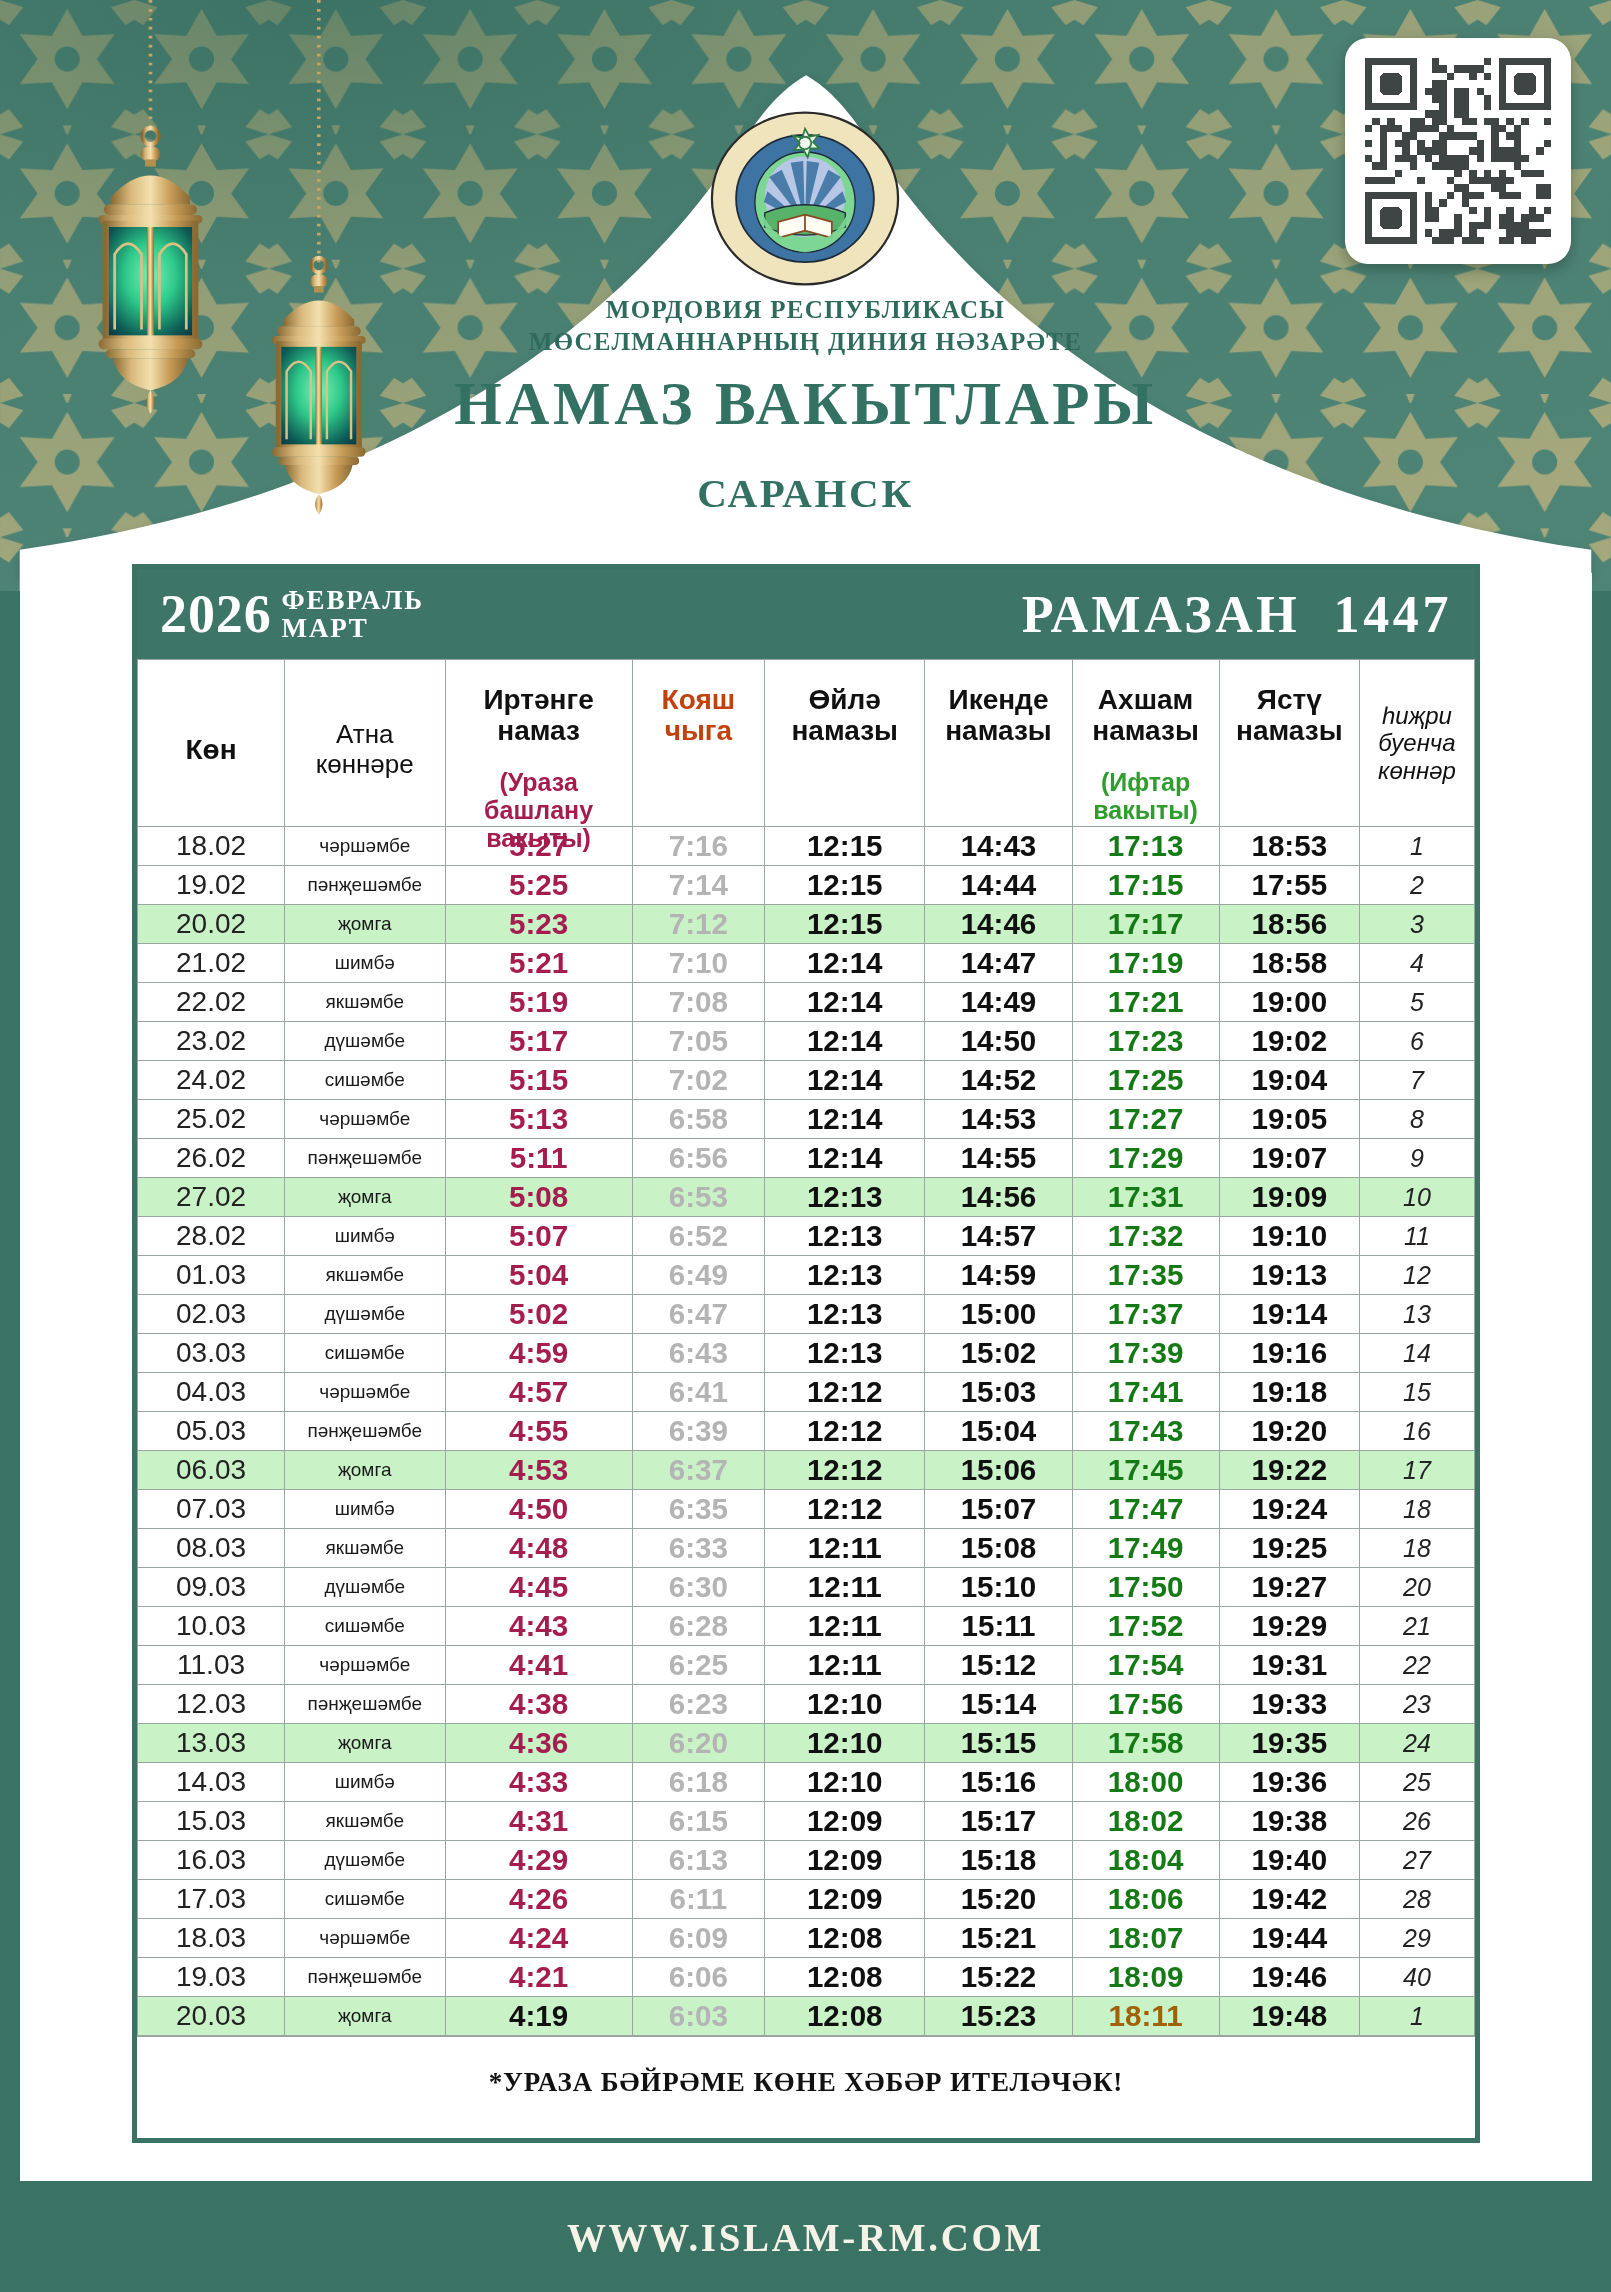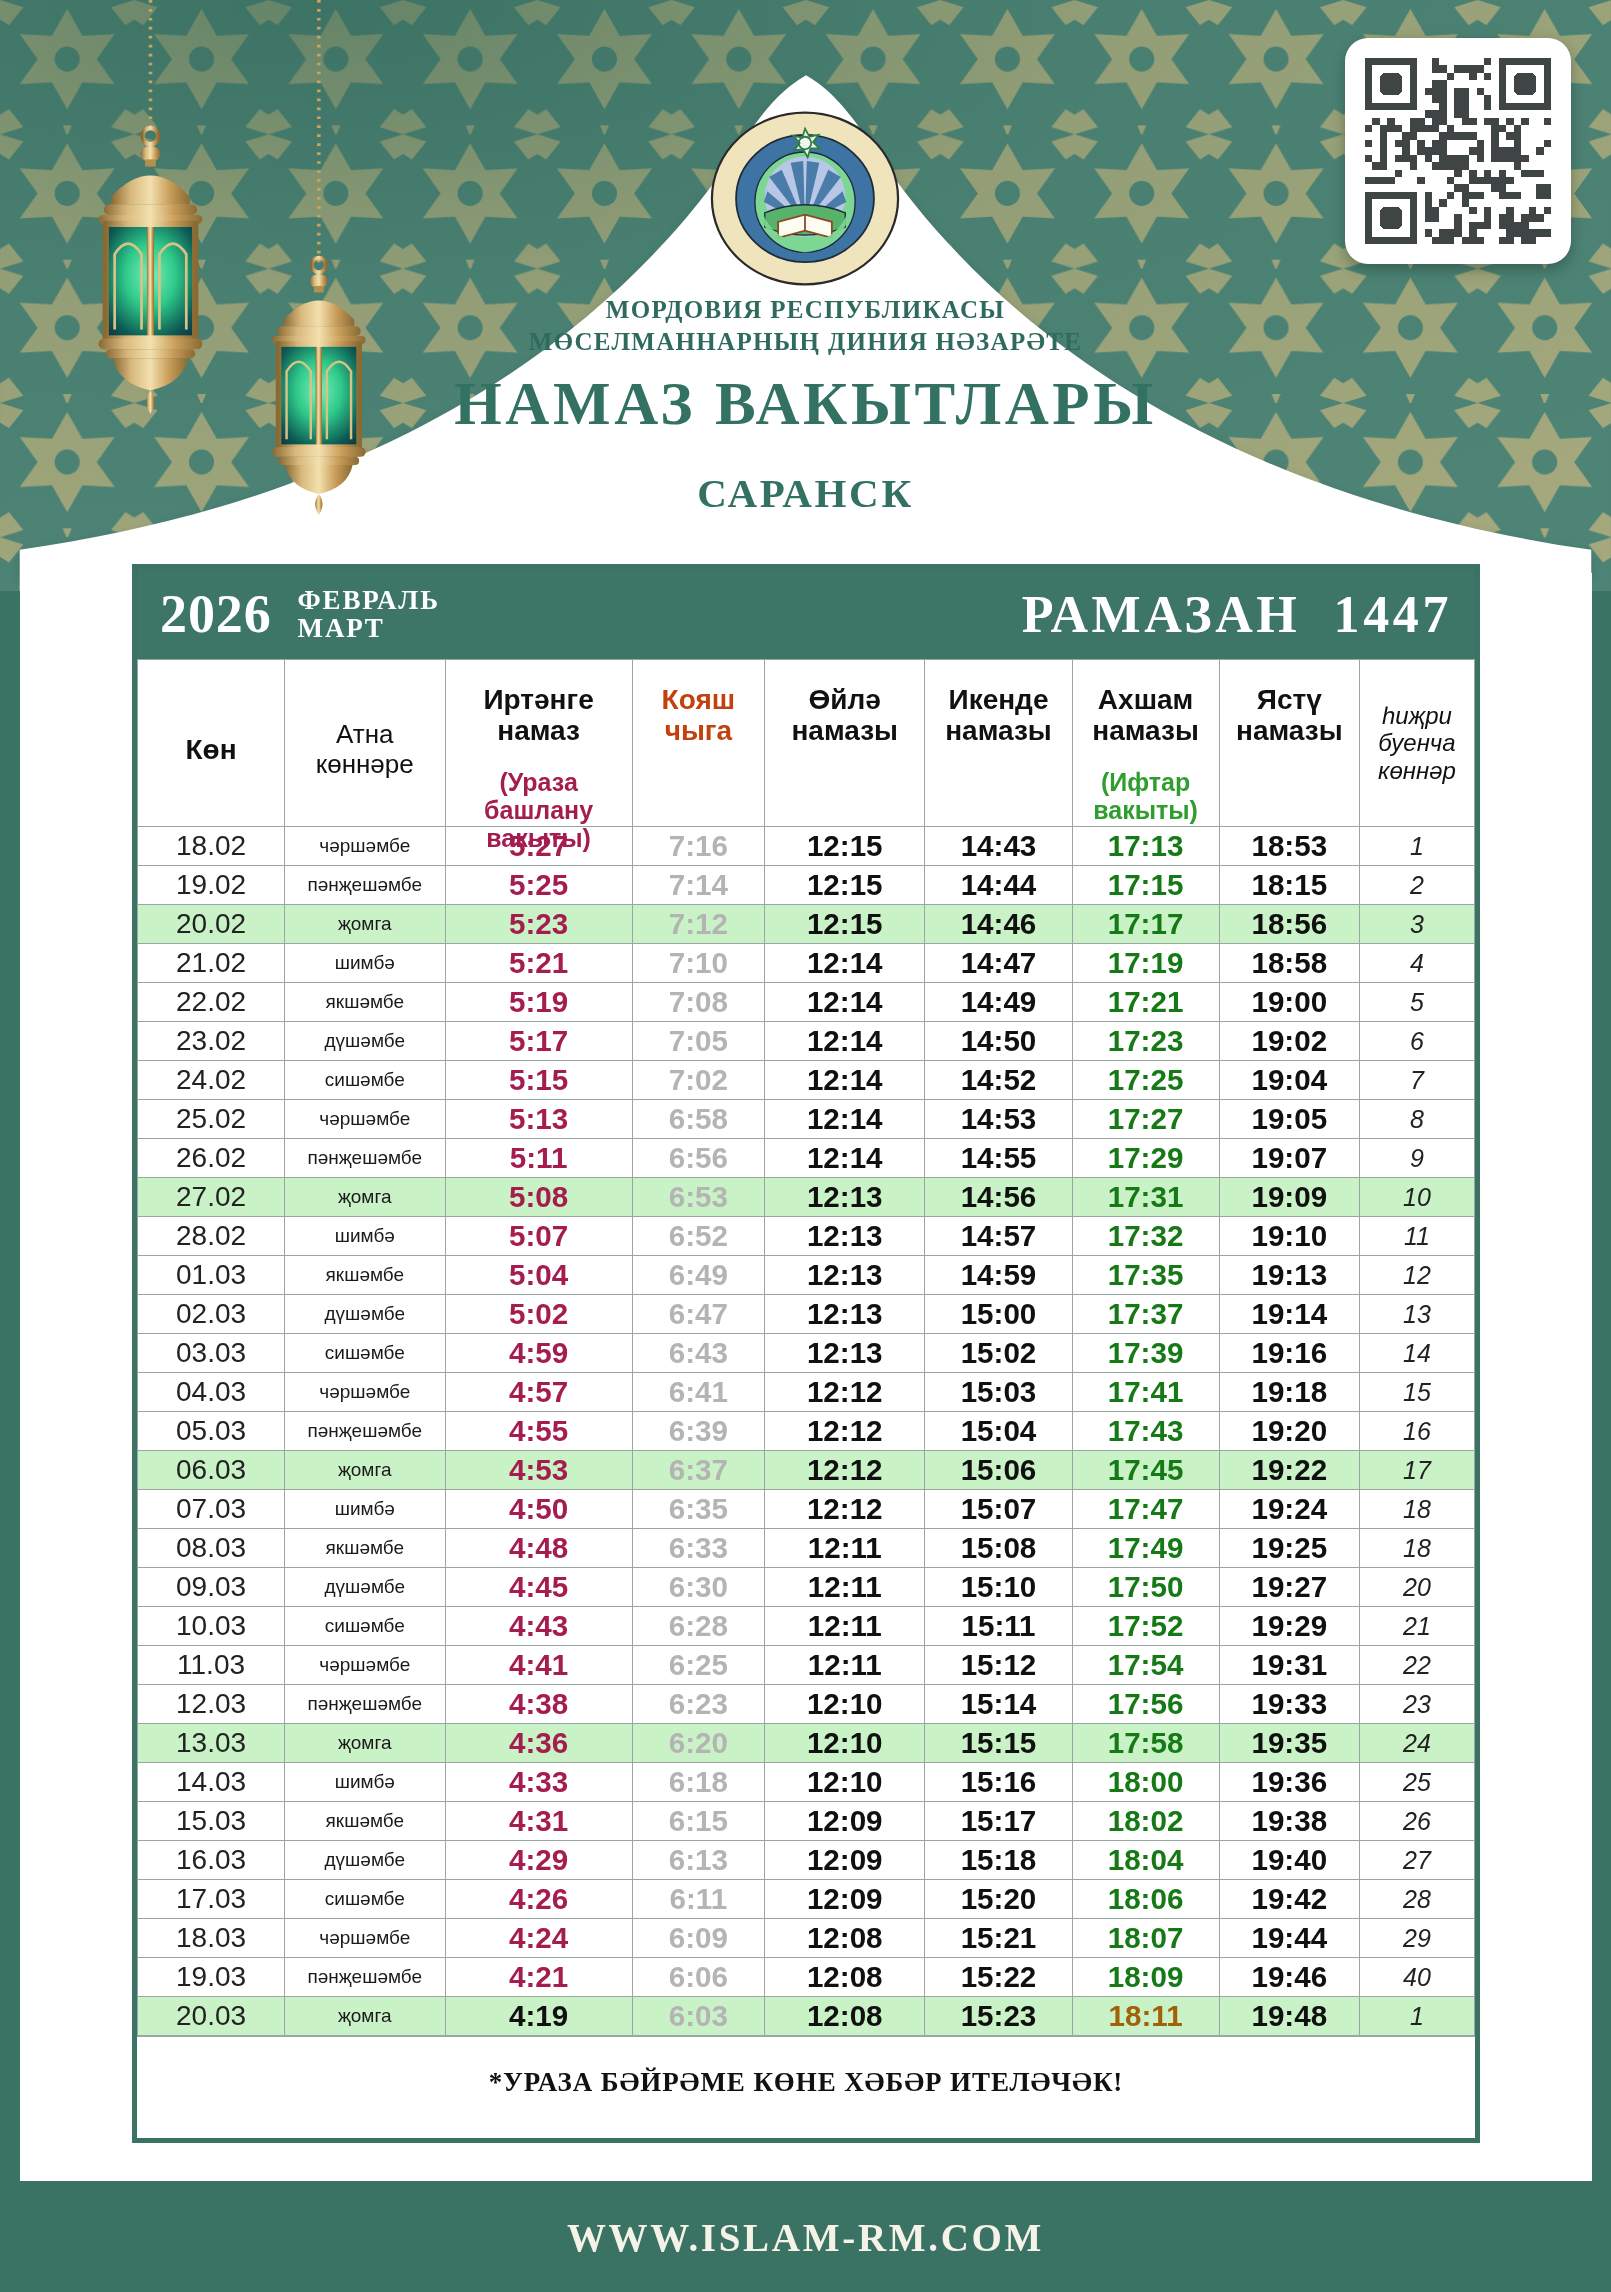--- a/index.html
+++ b/index.html
@@ -16,21 +16,21 @@
   .org2{position:absolute;top:328px;left:0;width:100%;font-family:"Liberation Serif",serif;font-weight:bold;
         font-size:25px;letter-spacing:1.3px;color:#2f6b5c;}
   .title{position:absolute;top:369px;left:0;width:100%;font-family:"Liberation Serif",serif;font-weight:bold;
         font-size:61px;letter-spacing:3.6px;color:#337163;}
   .city{position:absolute;top:469px;left:0;width:100%;font-family:"Liberation Serif",serif;font-weight:bold;
         font-size:41px;letter-spacing:2.7px;color:#337163;}
   .tbox{position:absolute;left:132px;top:564px;width:1348px;height:1579px;border:5.4px solid #3a7264;
         background:#ffffff;box-sizing:border-box;z-index:4;}
   .band{height:90px;background:#3d7567;color:#ffffff;display:flex;align-items:center;font-family:"Liberation Serif",serif;}
   .band .year{font-size:54px;font-weight:bold;margin-left:23px;letter-spacing:0.9px;}
-  .band .months{margin-left:26px;line-height:1.05;}
+  .band .months{margin-left:10px;line-height:1.05;}
   .band .months div{font-size:27px;font-weight:bold;letter-spacing:1.8px;}
   .band .spacer{flex:1;}
   .band .ramadan{font-size:52px;font-weight:bold;margin-right:23px;letter-spacing:3.6px;white-space:pre;}
   table.ptable{width:100%;border-collapse:collapse;table-layout:fixed;}
   table.ptable th,table.ptable td{border:1.8px solid #9aa6a1;padding:0;text-align:center;vertical-align:middle;}
   tr.hrow{height:166px;}
   tr.hrow th{font-weight:normal;vertical-align:top;}
   .thwrap{display:flex;flex-direction:column;align-items:center;height:166px;box-sizing:border-box;padding-top:10.7px;}
   .thwrap.mid{justify-content:center;padding-top:0;}
   .th-main{font-size:28px;font-weight:bold;color:#111;line-height:1.12;white-space:pre-line;margin-top:13px;}
@@ -479,21 +479,21 @@
             <td class="c-hijri">1</td>
           </tr>
           <tr class="row">
             <td class="c-date">19.02</td>
             <td class="c-weekday">пәнҗешәмбе</td>
             <td class="c-fajr">5:25</td>
             <td class="c-sunrise">7:14</td>
             <td class="c-dhuhr">12:15</td>
             <td class="c-asr">14:44</td>
             <td class="c-maghrib">17:15</td>
-            <td class="c-isha">18:15</td>
+            <td class="c-isha">17:55</td>
             <td class="c-hijri">2</td>
           </tr>
           <tr class="row friday">
             <td class="c-date">20.02</td>
             <td class="c-weekday">җомга</td>
             <td class="c-fajr">5:23</td>
             <td class="c-sunrise">7:12</td>
             <td class="c-dhuhr">12:15</td>
             <td class="c-asr">14:46</td>
             <td class="c-maghrib">17:17</td>

